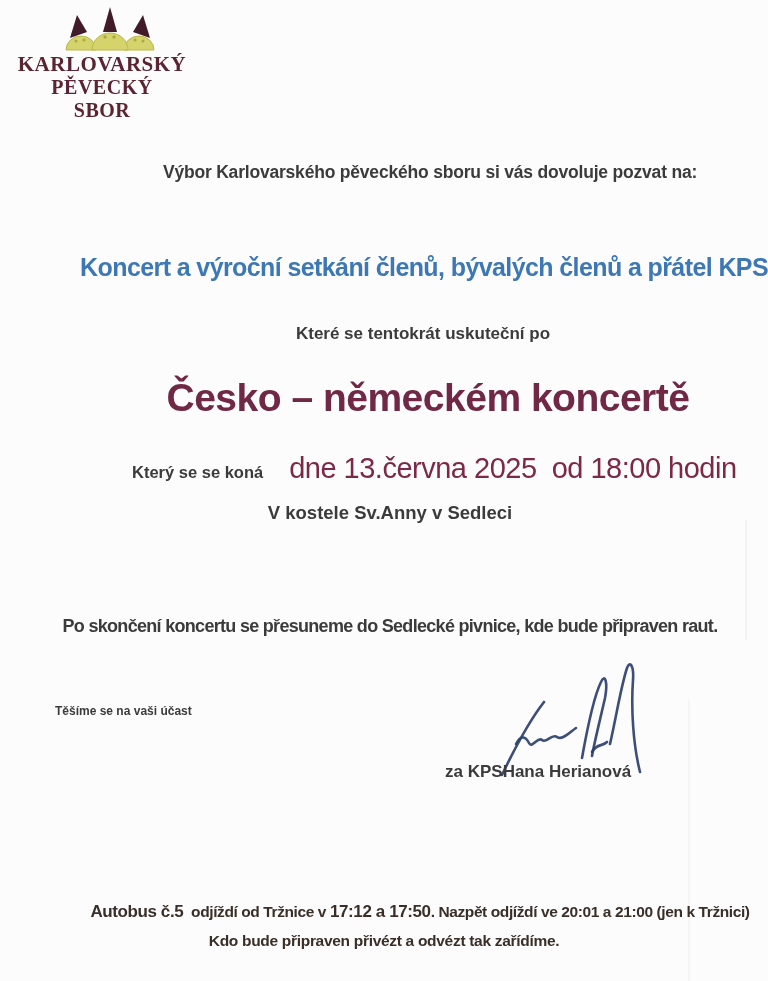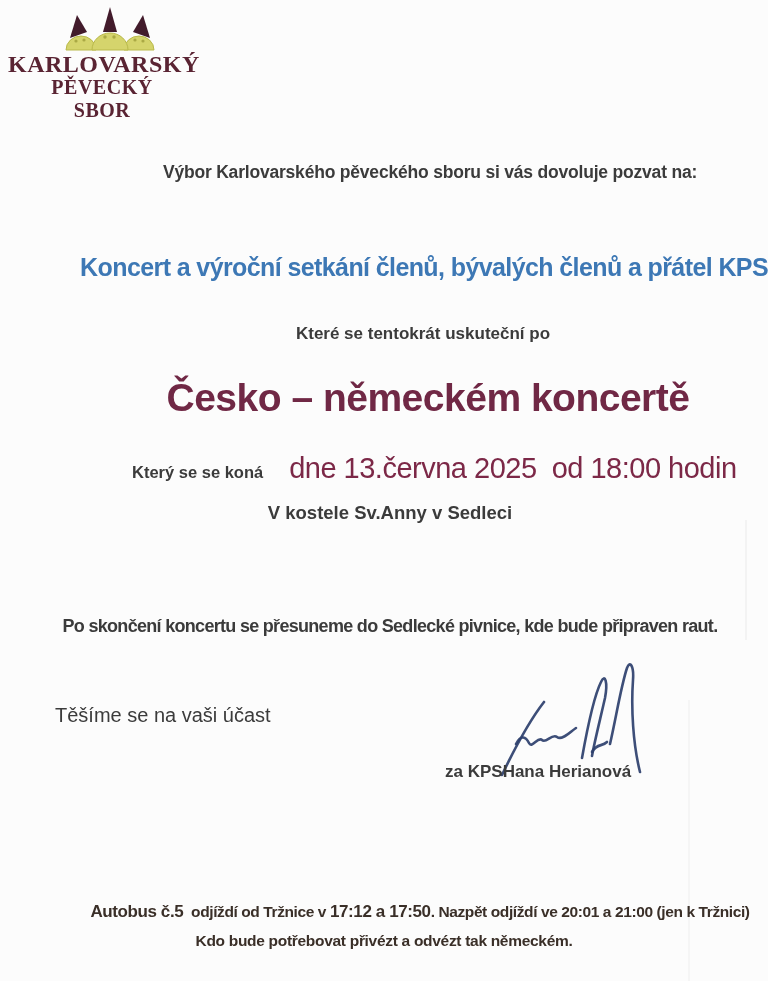--- a/index.html
+++ b/index.html
@@ -22,21 +22,21 @@
   .page{position:relative;width:768px;height:981px;background:var(--c-paper);overflow:hidden;margin:0 auto;}
 
   
   .logo-crown{position:absolute;left:64px;top:7px;width:92px;height:44px;}
   .dome{fill:var(--c-dome-fill);stroke:var(--c-dome-edge);stroke-width:1;}
   .spike{fill:var(--c-spike-fill);}
   .dome-dot{fill:#aaa944;}
   .logo-text{position:absolute;left:8px;top:53px;width:188px;text-align:center;
     color:var(--c-logo-maroon);font-family:"Liberation Serif","DejaVu Serif",serif;
     font-weight:700;line-height:23px;}
-  .logo-text .l1{font-size:24px;letter-spacing:0.5px;}
+  .logo-text .l1{font-size:21px;letter-spacing:0.5px;}
   .logo-text .l2,.logo-text .l3{font-size:20px;letter-spacing:0.5px;}
 
   
   .title-wrap{position:absolute;left:352px;top:58px;width:298px;text-align:center;}
   .title{display:inline-block;color:var(--c-title-maroon);font-size:35px;font-weight:700;
     letter-spacing:12px;padding:0 0 6px 12px;border-bottom:4px solid var(--c-title-maroon);
     white-space:nowrap;}
 
   .intro{position:absolute;left:160px;top:162px;width:540px;text-align:center;
     font-size:17.5px;font-weight:700;color:var(--c-text-dark);letter-spacing:-0.2px;white-space:nowrap;}
@@ -55,21 +55,21 @@
   .date-prefix{font-size:16.5px;font-weight:700;color:var(--c-text-dark);}
   .date-main{font-size:29px;font-weight:400;color:var(--c-date-maroon);
     letter-spacing:-0.5px;white-space:pre;}
 
   .venue{position:absolute;left:6px;top:502px;width:768px;text-align:center;
     font-size:18.5px;font-weight:700;color:var(--c-text-dark);white-space:nowrap;}
 
   .afterparty{position:absolute;left:6px;top:616px;width:768px;text-align:center;
     font-size:18px;font-weight:700;color:var(--c-text-dark);letter-spacing:-0.7px;white-space:nowrap;}
 
-  .closing{position:absolute;left:55px;top:704px;font-size:20px;font-weight:400;
+  .closing{position:absolute;left:55px;top:704px;font-size:12px;font-weight:700;
     color:var(--c-text-dark);white-space:nowrap;}
 
   .signature{position:absolute;left:488px;top:658px;width:160px;height:122px;}
   .signature path{fill:none;stroke:var(--c-signature-ink);stroke-width:2.6;
     stroke-linecap:round;stroke-linejoin:round;opacity:0.92;}
 
   .sig-line{position:absolute;left:445px;top:762px;display:flex;
     font-size:17px;font-weight:700;color:var(--c-text-dark);white-space:nowrap;}
 
   .footer-1{position:absolute;left:0;top:902px;width:768px;text-align:center;
@@ -138,18 +138,18 @@
     <path d="M 104 94 C 109 85, 114 89, 119 84"></path>
     <path d="M 122 86 C 128 60, 133 28, 139 10 C 142 2, 146 8, 145 22 C 143 50, 145 86, 152 114"></path>
   </svg>
 
   <div class="sig-line">
     <span>za KPS</span>
     <span>Hana Herianová</span>
   </div>
 
   <div class="footer-1"><span class="big">Autobus č.5</span><span class="reg">  odjíždí od Tržnice v </span><span class="big">17:12 a 17:50</span><span class="reg">. Nazpět odjíždí ve 20:01 a 21:00 (jen k Tržnici)</span></div>
-  <div class="footer-2">Kdo bude potřebovat přivézt a odvézt tak německém.</div>
+  <div class="footer-2">Kdo bude připraven přivézt a odvézt tak zařídíme.</div>
 
   <div class="streak s1"></div>
   <div class="streak s2"></div>
 
 </div>
 
 </body></html>

